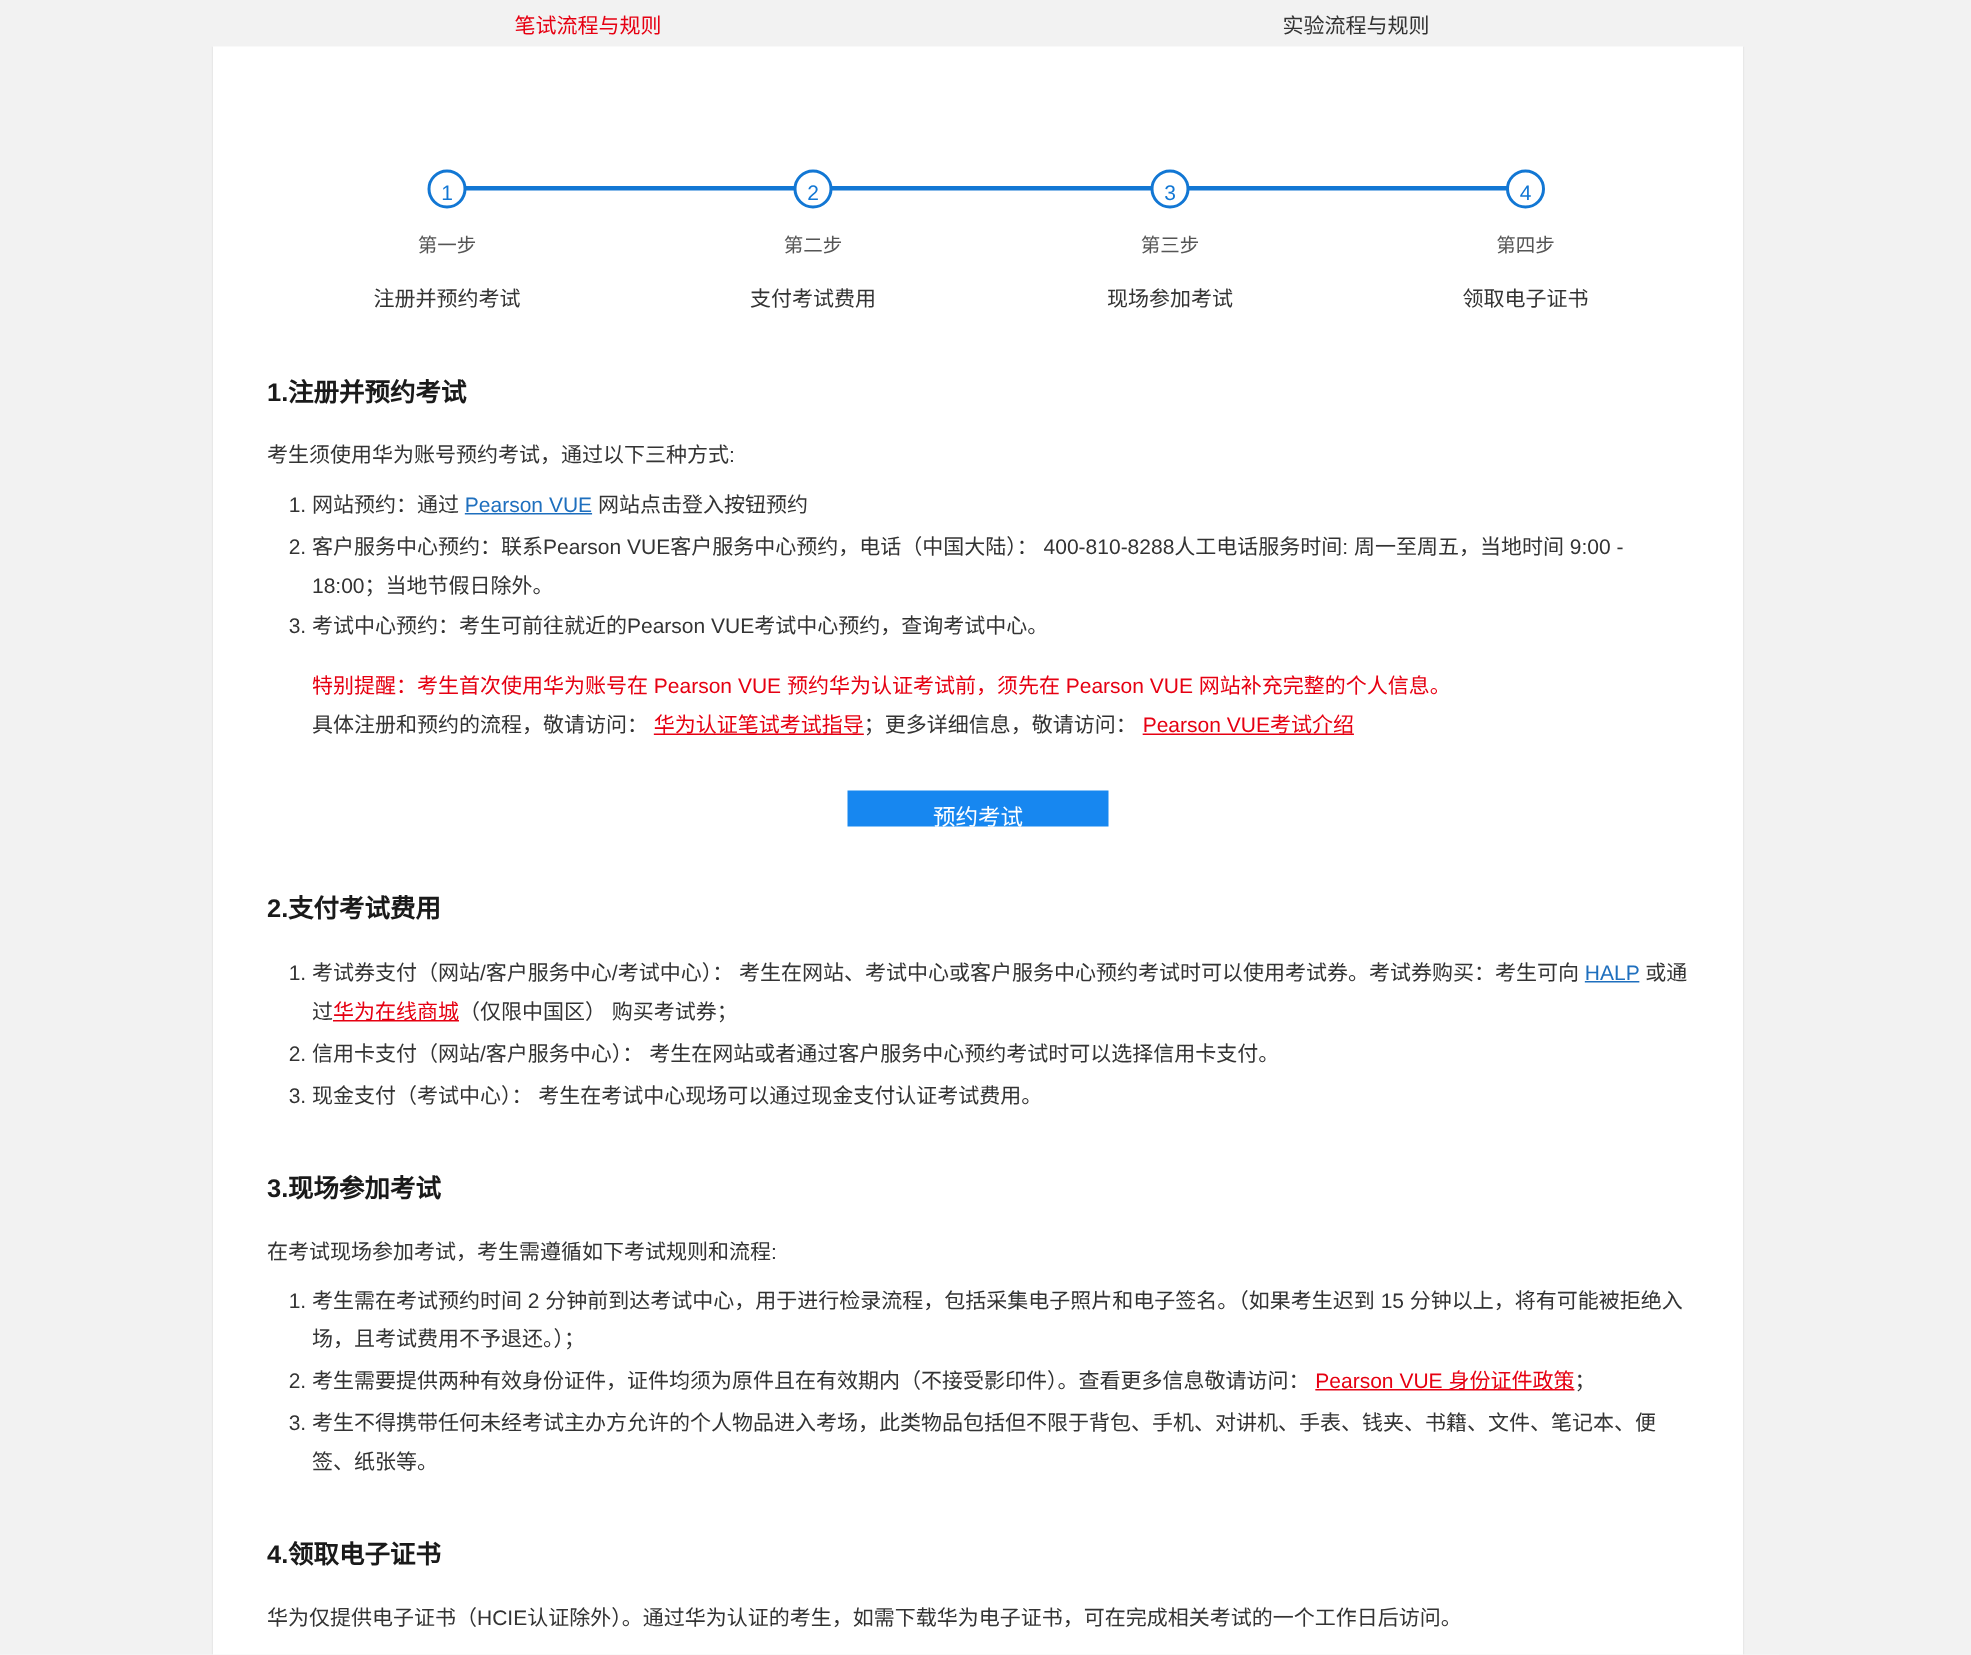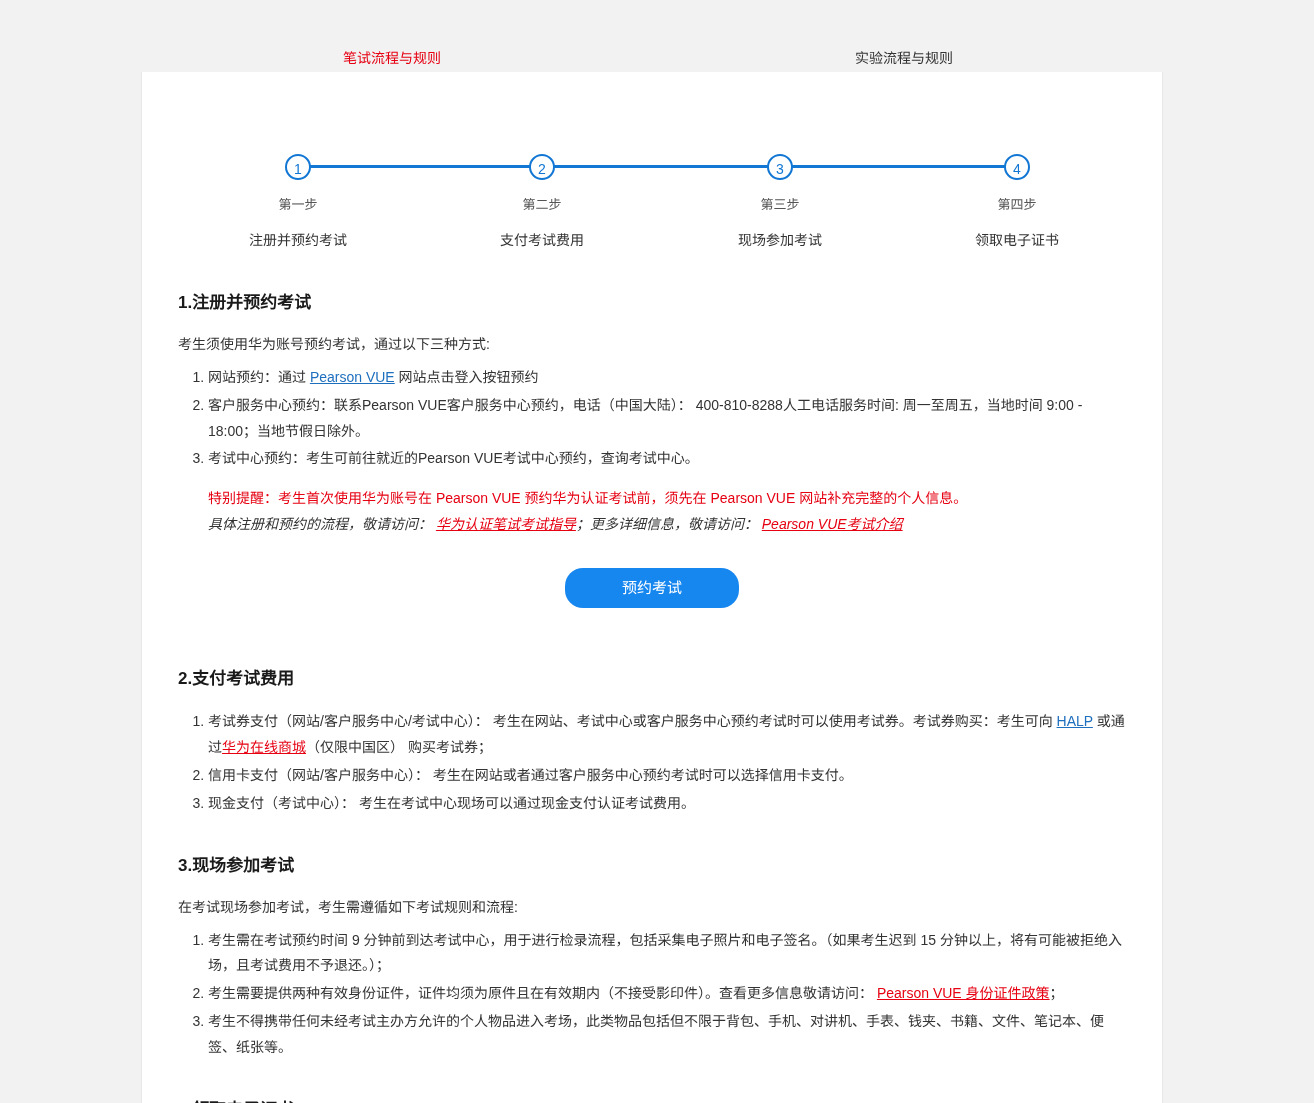--- a/index.html
+++ b/index.html
@@ -15,21 +15,20 @@
     position: relative;
     background: #f2f2f2;
   }
   
   .tabbar {
     height: 31px;
     background: #f2f2f2;
     display: flex;
     align-items: center;
     position: relative;
-    margin-top: 41px;
   }
   .tab {
     font-size: 14px;
     cursor: pointer;
     white-space: nowrap;
   }
   .tab.active { color: #e60012; }
   .tab.inactive { color: #333; }
   .tab-wrl { position: absolute; left: 343px; top: 6px; }
   .tab-lab { position: absolute; left: 855px; top: 6px; }
@@ -134,42 +133,40 @@
   .note-red {
     color: #e60012;
     font-size: 14px;
     line-height: 1.85;
     margin-top: 14px;
   }
   .note-plain {
     font-size: 14px;
     line-height: 1.85;
     color: #333;
-    font-style: italic;
   }
   .sub-block { padding-left: 30px; }
 
   
   .btn-wrap { text-align: center; }
   .btn {
     display: inline-block;
     background: #1787f0;
     color: #ffffff;
     font-size: 15px;
     border: none;
     cursor: pointer;
     font-family: "Liberation Sans", sans-serif;
   }
   .btn-book {
     width: 174px;
-    height: 40px;
+    height: 24px;
     line-height: 36px;
     margin-top: 30px;
-    margin-bottom: 22px;
-    border-radius: 18px;
+    margin-bottom: 6px;
   }
 </style>
 </head>
 <body>
 
 <div class="page">
 
   <div class="tabbar">
     <div class="tab active tab-wrl">笔试流程与规则</div>
     <div class="tab inactive tab-lab">实验流程与规则</div>
@@ -233,21 +230,21 @@
         <li>
           <span>考试券支付（网站/客户服务中心/考试中心）： 考生在网站、考试中心或客户服务中心预约考试时可以使用考试券。考试券购买：考生可向 </span><a class="link">HALP</a><span> 或通过</span><a class="redlink">华为在线商城</a><span>（仅限中国区） 购买考试券；</span>
         </li>
         <li>信用卡支付（网站/客户服务中心）： 考生在网站或者通过客户服务中心预约考试时可以选择信用卡支付。</li>
         <li>现金支付（考试中心）： 考生在考试中心现场可以通过现金支付认证考试费用。</li>
       </ol>
 
       <h3 class="sec">3.现场参加考试</h3>
       <p class="lead">在考试现场参加考试，考生需遵循如下考试规则和流程:</p>
       <ol class="list">
-        <li>考生需在考试预约时间 9 分钟前到达考试中心，用于进行检录流程，包括采集电子照片和电子签名。（如果考生迟到 15 分钟以上，将有可能被拒绝入场，且考试费用不予退还。）；</li>
+        <li>考生需在考试预约时间 2 分钟前到达考试中心，用于进行检录流程，包括采集电子照片和电子签名。（如果考生迟到 15 分钟以上，将有可能被拒绝入场，且考试费用不予退还。）；</li>
         <li>
           <span>考生需要提供两种有效身份证件，证件均须为原件且在有效期内（不接受影印件）。查看更多信息敬请访问： </span><a class="redlink">Pearson VUE 身份证件政策</a><span>；</span>
         </li>
         <li>考生不得携带任何未经考试主办方允许的个人物品进入考场，此类物品包括但不限于背包、手机、对讲机、手表、钱夹、书籍、文件、笔记本、便签、纸张等。</li>
       </ol>
 
       <h3 class="sec">4.领取电子证书</h3>
       <p class="lead">华为仅提供电子证书（HCIE认证除外）。通过华为认证的考生，如需下载华为电子证书，可在完成相关考试的一个工作日后访问。</p>
 
     </div>

